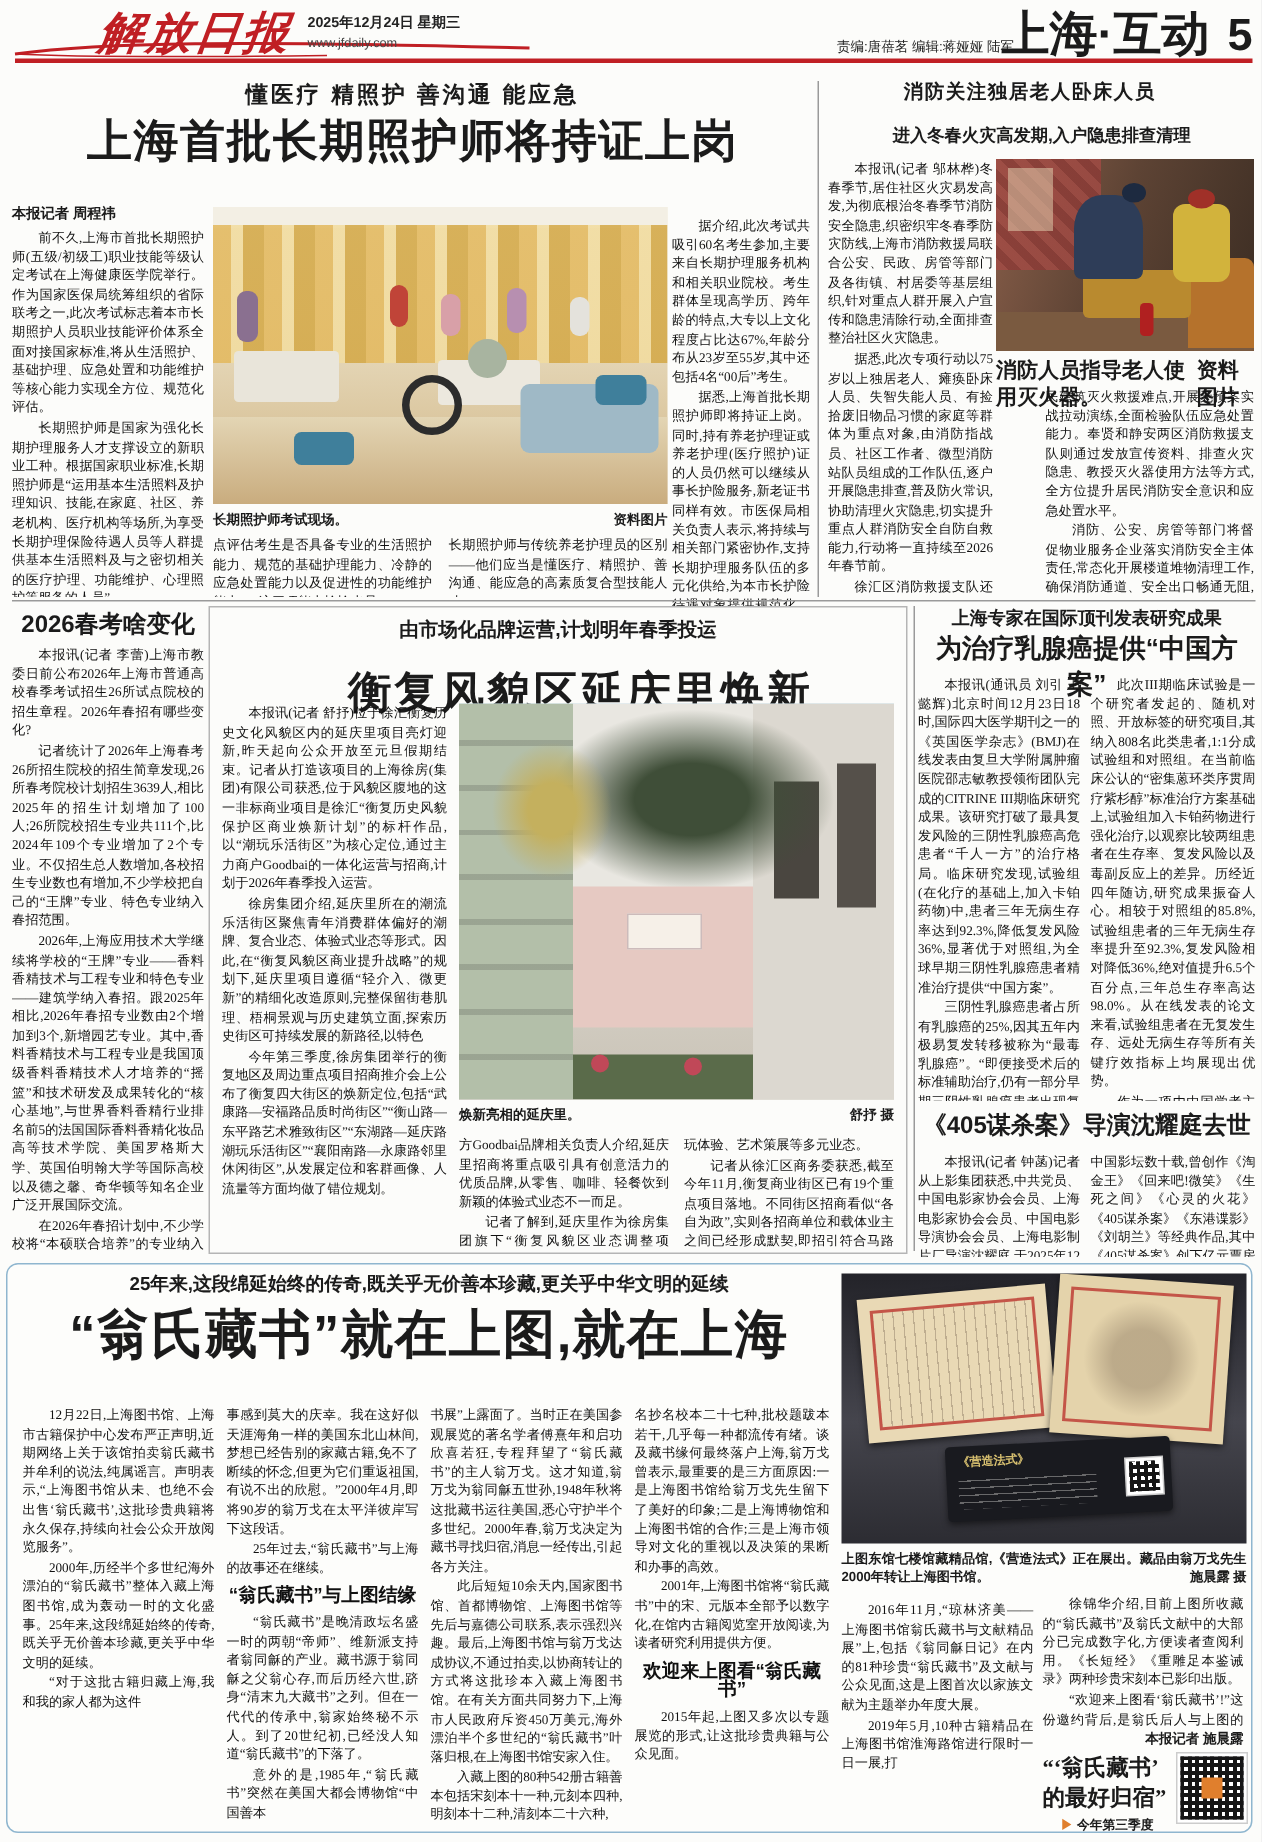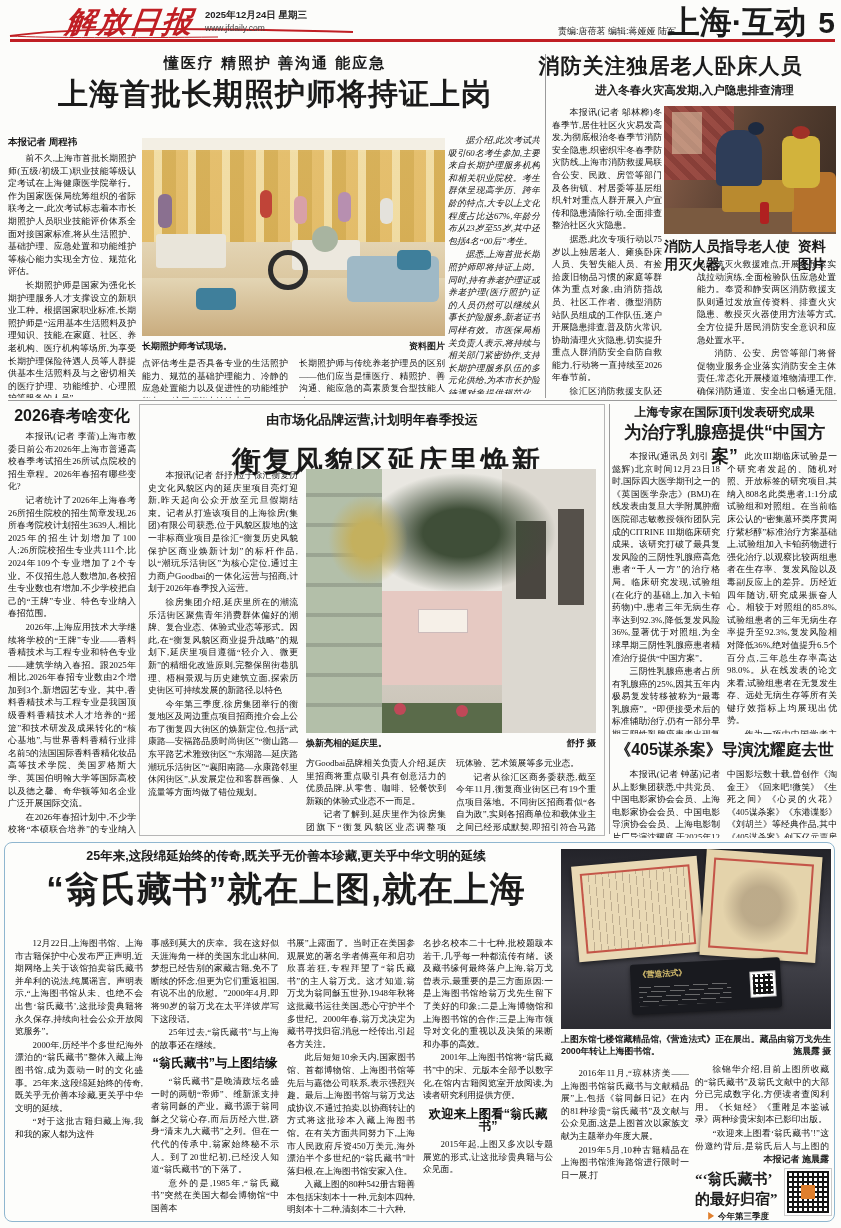--- a/index.html
+++ b/index.html
@@ -34,23 +34,23 @@
   #lead-kicker{left:8px;top:54px;width:534px;font-size:15px;letter-spacing:2px;}
   #lead-headline{left:8px;top:74px;width:534px;font-size:30px;letter-spacing:1px;}
   #lead-byline{position:absolute;left:8px;top:136px;width:128px;text-align:left;
                font-size:9.5px;font-weight:bold;}
   #lead-col1{left:8px;top:152px;width:128px;height:246px;}
   #ph-exam{left:142px;top:138px;width:303px;height:198px;
            background:linear-gradient(180deg,#f0ead9 0%,#e8dcc0 40%,#ddcaa4 68%,#cdb186 100%);}
   #exam-cap{left:142px;top:340px;width:303px;}
   #lead-underA{left:142px;top:357px;width:146px;height:41px;}
   #lead-underB{left:299px;top:357px;width:146px;height:41px;}
-  #lead-col3{left:448px;top:134px;width:92px;height:260px;font-style:italic;}
-  
-  #fire-headline{left:528px;top:52px;width:285px;font-size:21px;letter-spacing:1px;}
+  #lead-col3{left:448px;top:144px;width:92px;height:260px;}
+  
+  #fire-headline{left:544px;top:52px;width:285px;font-size:13px;letter-spacing:1px;}
   #fire-subhead{left:552px;top:83px;width:285px;font-size:11.5px;}
   #fire-col1{left:552px;top:106px;width:110px;height:290px;}
   #ph-fire{left:664px;top:106px;width:172px;height:128px;
            background:linear-gradient(110deg,#8a5f4a 0%,#5d4334 45%,#3a2c22 100%);}
   #fire-cap{left:664px;top:238px;width:172px;font-size:14px;}
   #fire-col2{left:697px;top:258px;width:139px;height:138px;}
   
   #ck-headline{left:8px;top:406px;width:128px;font-size:16px;white-space:nowrap;}
   #ck-body{left:8px;top:430px;width:128px;height:406px;}
   

